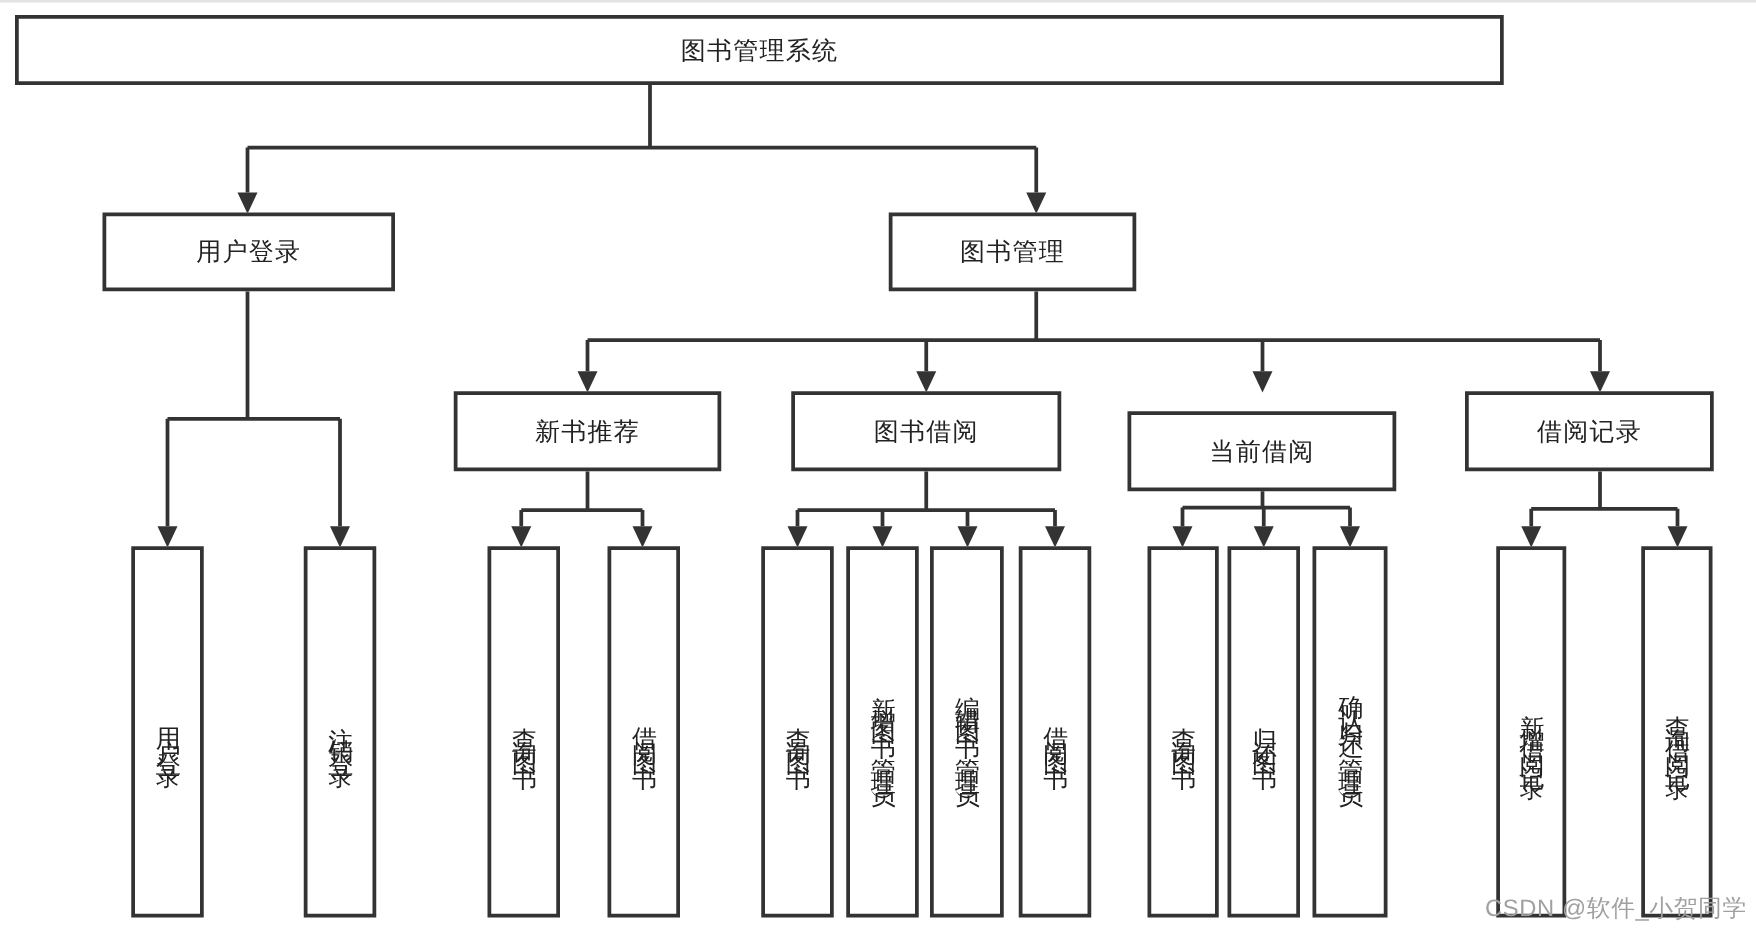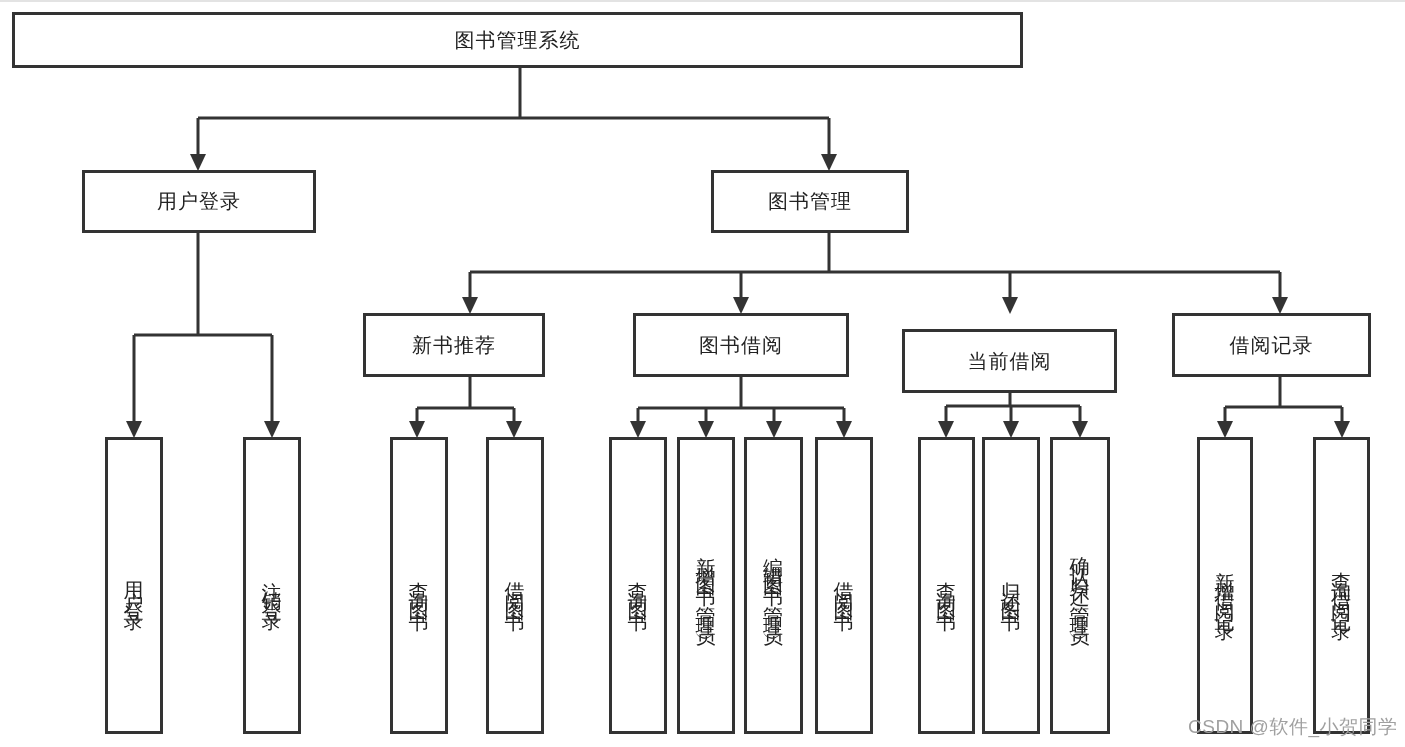--- a/index.html
+++ b/index.html
@@ -119,32 +119,32 @@
       <polygon points="1003,421 1019,421 1011,438"></polygon>
       <polygon points="1072,421 1088,421 1080,438"></polygon>
     </g>
     <g>
       <path d="M1280 377 V407 M1225 407 H1342 M1225 407 V421 M1342 407 V421"></path>
       <polygon points="1217,421 1233,421 1225,438"></polygon>
       <polygon points="1334,421 1350,421 1342,438"></polygon>
     </g>
   </svg>
 
-  <div class="hbox" style="left:12px; top:12px; width:1011px; height:56px;">
+  <div class="hbox" style="left:12px; top:12px; width:1191px; height:56px;">
     <span>图书管理系统</span>
   </div>
 
   <div class="hbox" style="left:82px; top:170px; width:234px; height:63px;">
     <span>用户登录</span>
   </div>
   <div class="hbox" style="left:711px; top:170px; width:198px; height:63px;">
     <span>图书管理</span>
   </div>
 
-  <div class="hbox" style="left:363px; top:313px; width:182px; height:64px;">
+  <div class="hbox" style="left:363px; top:313px; width:214px; height:64px;">
     <span>新书推荐</span>
   </div>
   <div class="hbox" style="left:633px; top:313px; width:216px; height:64px;">
     <span>图书借阅</span>
   </div>
   <div class="hbox" style="left:902px; top:313px; width:215px; height:64px;margin-top:16px;">
     <span>当前借阅</span>
   </div>
   <div class="hbox" style="left:1172px; top:313px; width:199px; height:64px;">
     <span>借阅记录</span>

